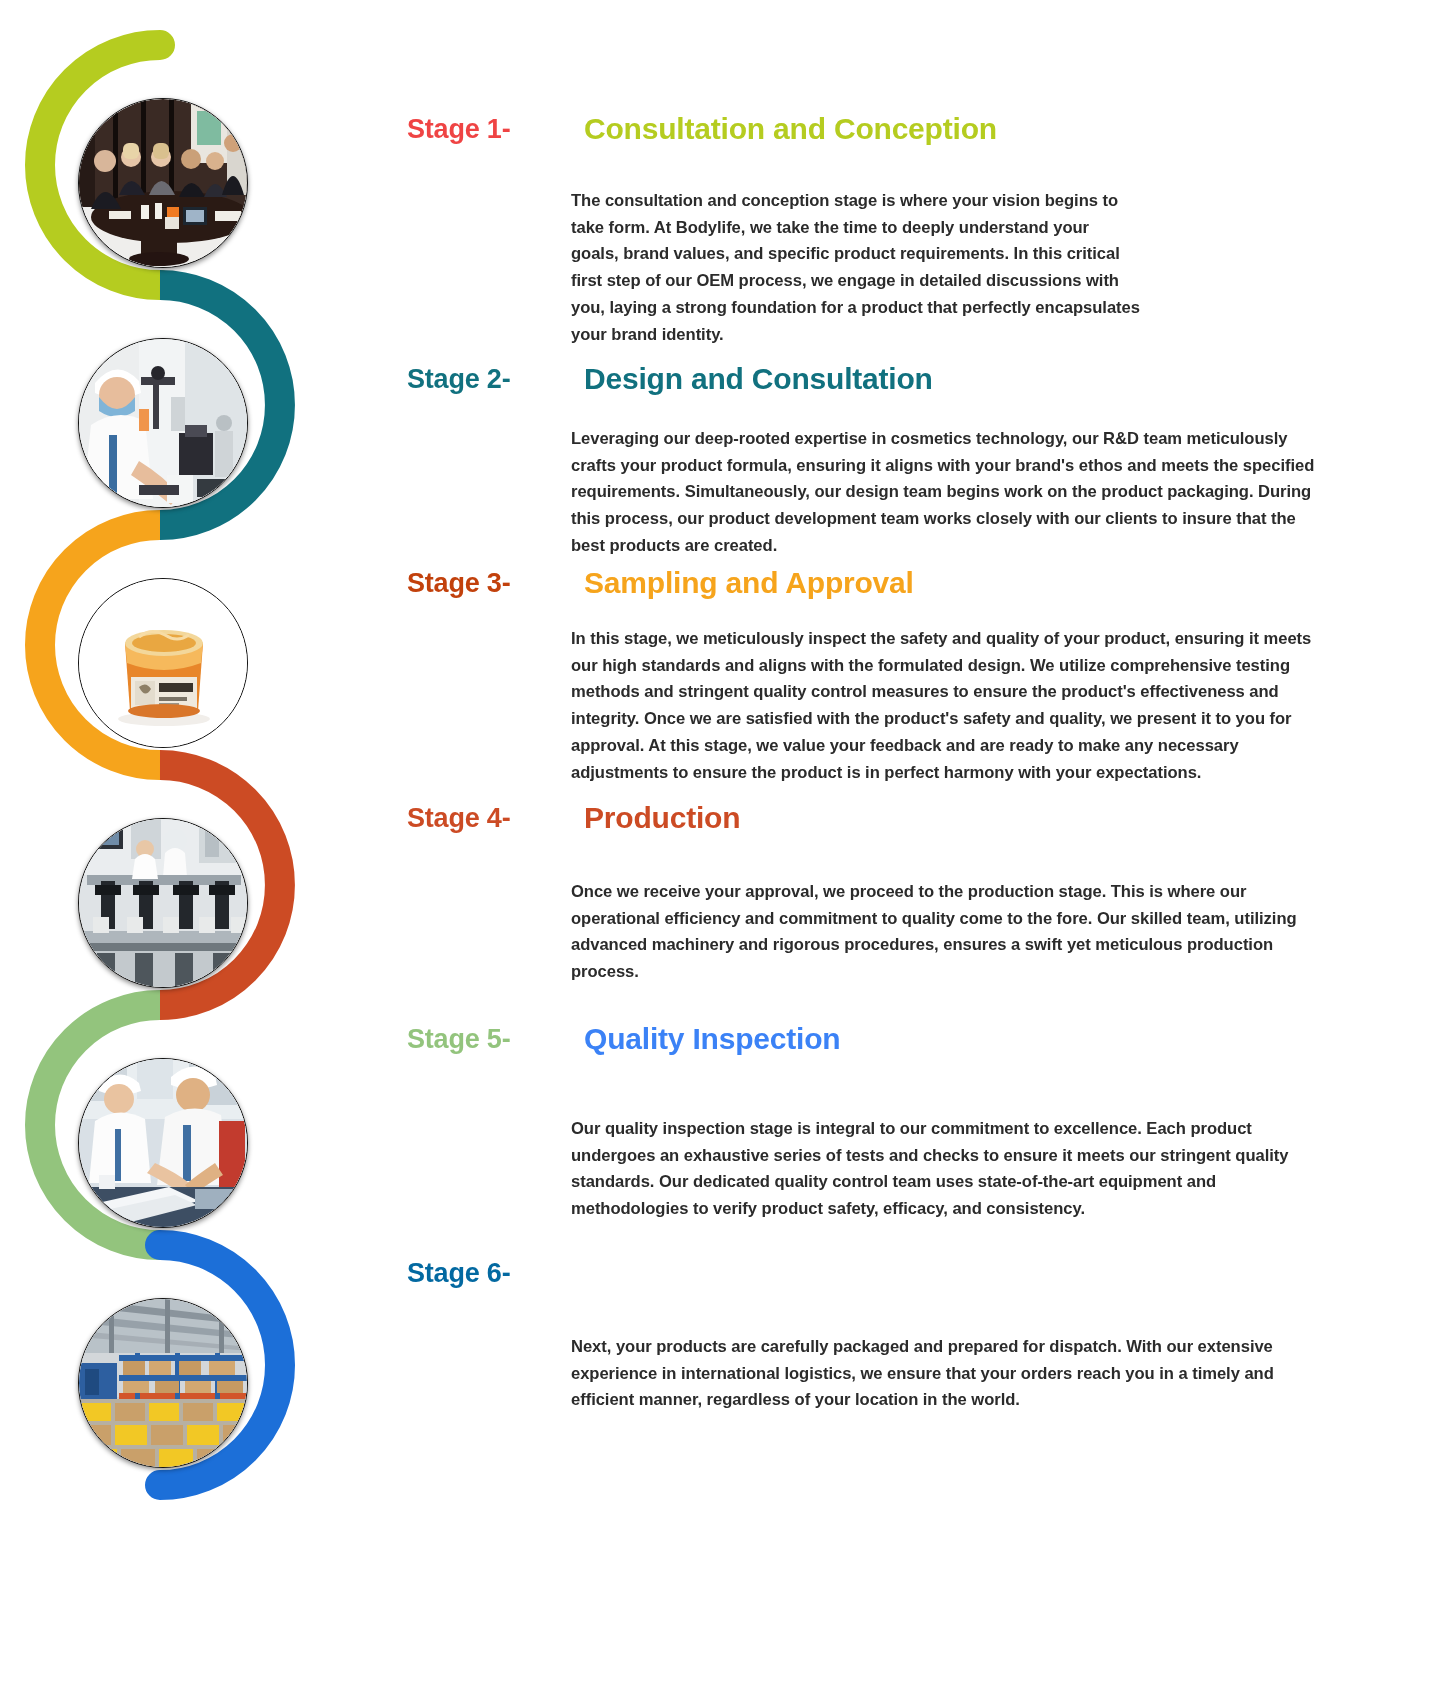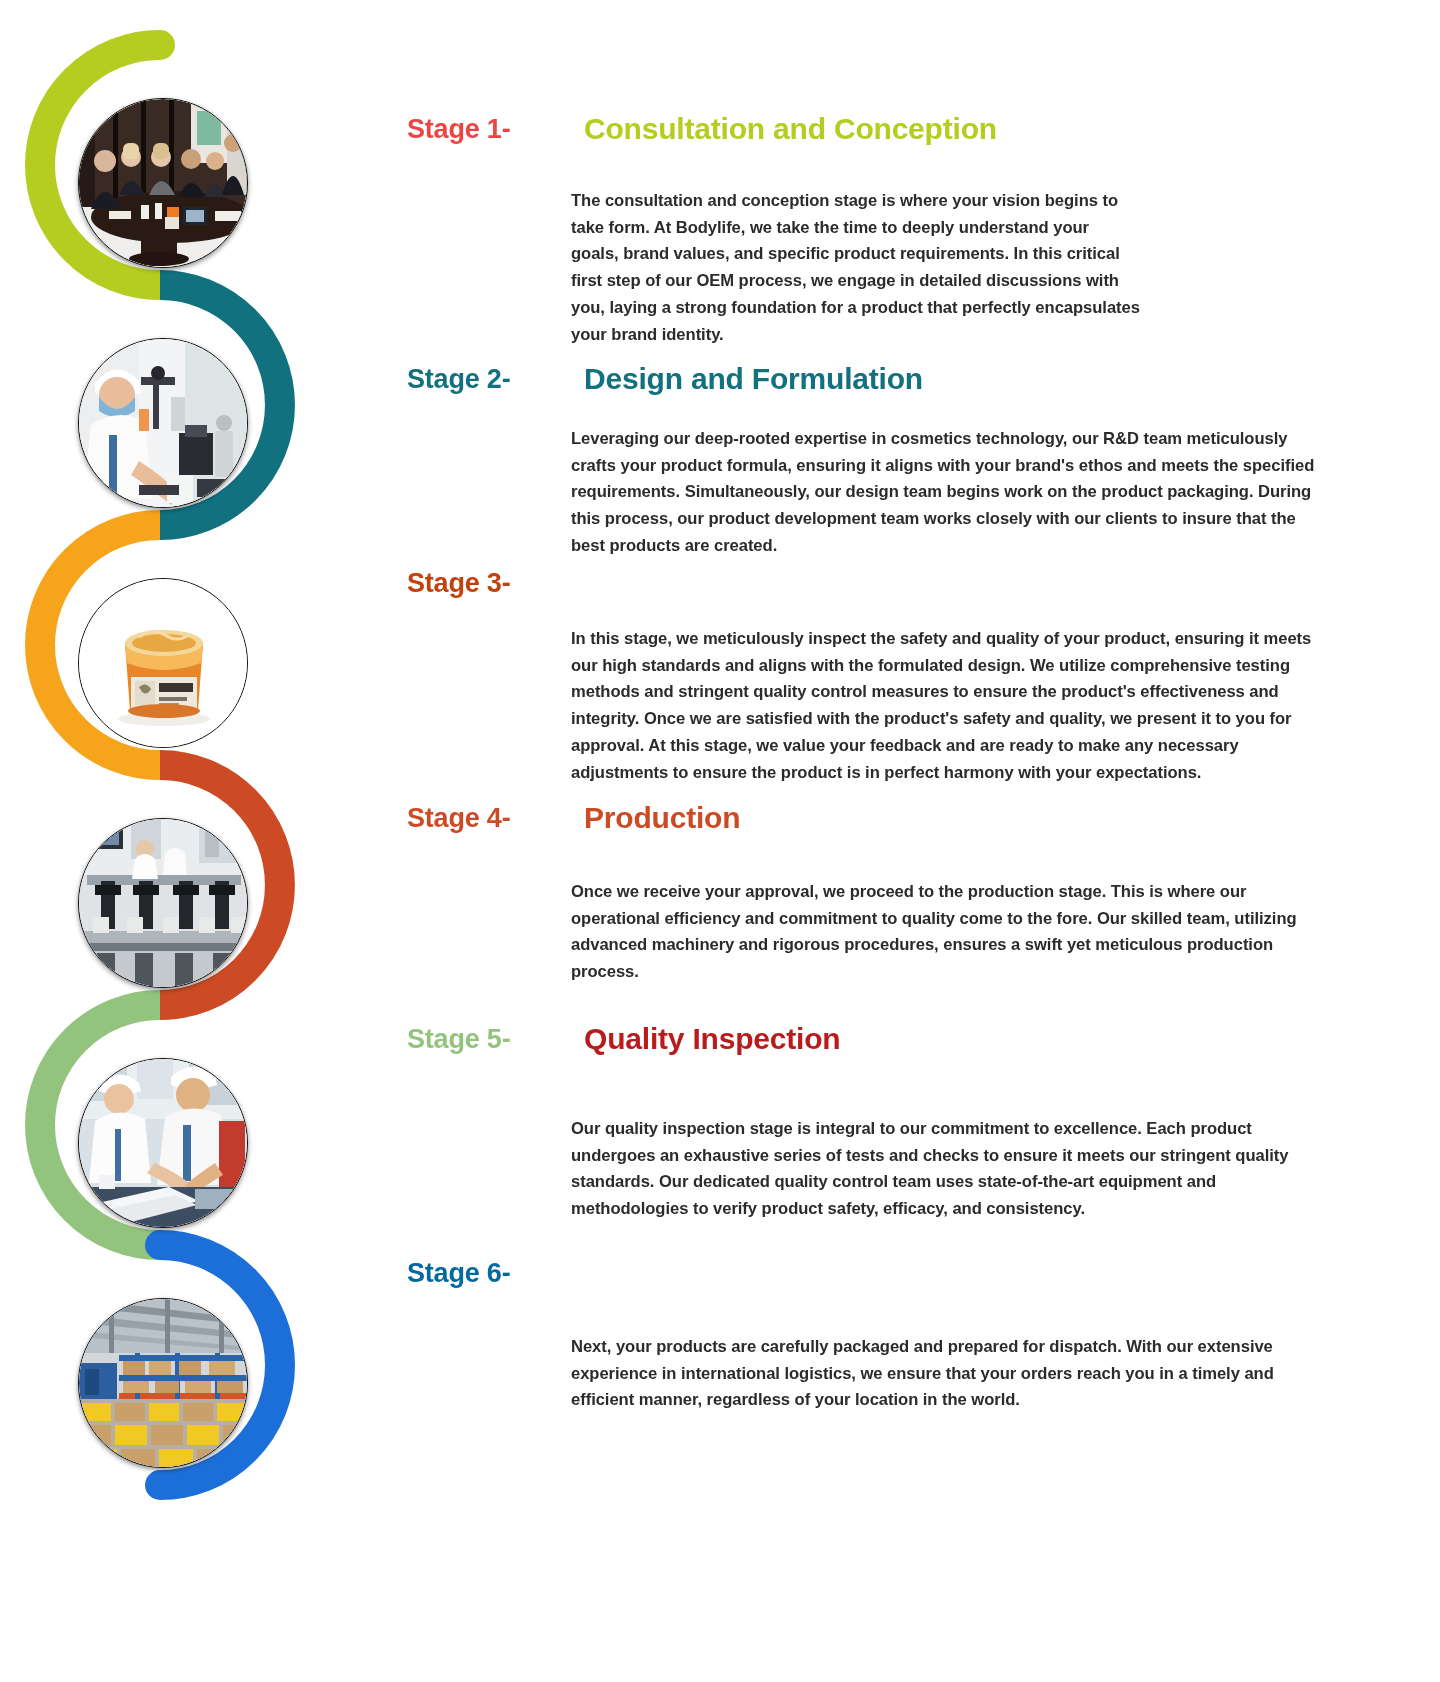--- a/index.html
+++ b/index.html
@@ -348,44 +348,45 @@
     <div class="stage-head">
       <span class="stage-number" style="color:#ef4444;">Stage 1-</span>
       <span class="stage-title" style="color:#b5cc20;">Consultation and Conception</span>
     </div>
     <div class="stage-body" style="top:74px; width:570px;">The consultation and conception stage is where your vision begins to take form. At Bodylife, we take the time to deeply understand your goals, brand values, and specific product requirements. In this critical first step of our OEM process, we engage in detailed discussions with you, laying a strong foundation for a product that perfectly encapsulates your brand identity.</div>
   </div>
 
   <div class="stage-block" style="top:364px;">
     <div class="stage-head">
       <span class="stage-number" style="color:#11717f;">Stage 2-</span>
-      <span class="stage-title" style="color:#11717f;">Design and Formulation</span>
+      <span class="stage-title" style="color:#11717f;">Design and Consultation</span>
     </div>
     <div class="stage-body" style="top:62px; width:745px;">Leveraging our deep-rooted expertise in cosmetics technology, our R&amp;D team meticulously crafts your product formula, ensuring it aligns with your brand's ethos and meets the specified requirements. Simultaneously, our design team begins work on the product packaging. During this process, our product development team works closely with our clients to insure that the best products are created.</div>
   </div>
 
   <div class="stage-block" style="top:568px;">
     <div class="stage-head">
       <span class="stage-number" style="color:#c2410c;">Stage 3-</span>
+      <span class="stage-title" style="color:#f6a41c;">Sampling and Approval</span>
     </div>
     <div class="stage-body" style="top:58px; width:746px;">In this stage, we meticulously inspect the safety and quality of your product, ensuring it meets our high standards and aligns with the formulated design. We utilize comprehensive testing methods and stringent quality control measures to ensure the product's effectiveness and integrity. Once we are satisfied with the product's safety and quality, we present it to you for approval. At this stage, we value your feedback and are ready to make any necessary adjustments to ensure the product is in perfect harmony with your expectations.</div>
   </div>
 
   <div class="stage-block" style="top:803px;">
     <div class="stage-head">
       <span class="stage-number" style="color:#cc4b24;">Stage 4-</span>
       <span class="stage-title" style="color:#cc4b24;">Production</span>
     </div>
     <div class="stage-body" style="top:76px; width:746px;">Once we receive your approval, we proceed to the production stage. This is where our operational efficiency and commitment to quality come to the fore. Our skilled team, utilizing advanced machinery and rigorous procedures, ensures a swift yet meticulous production process.</div>
   </div>
 
   <div class="stage-block" style="top:1024px;">
     <div class="stage-head">
       <span class="stage-number" style="color:#93c47d;">Stage 5-</span>
-      <span class="stage-title" style="color:#b91c1c;">Quality Inspection</span>
+      <span class="stage-title" style="color:#3b82f6;">Quality Inspection</span>
     </div>
     <div class="stage-body" style="top:92px; width:746px;">Our quality inspection stage is integral to our commitment to excellence. Each product undergoes an exhaustive series of tests and checks to ensure it meets our stringent quality standards. Our dedicated quality control team uses state-of-the-art equipment and methodologies to verify product safety, efficacy, and consistency.</div>
   </div>
 
   <div class="stage-block" style="top:1258px;">
     <div class="stage-head">
       <span class="stage-number" style="color:#0369a1;">Stage 6-</span>
     </div>
     <div class="stage-body" style="top:76px; width:746px;">Next, your products are carefully packaged and prepared for dispatch. With our extensive experience in international logistics, we ensure that your orders reach you in a timely and efficient manner, regardless of your location in the world.</div>
   </div>

